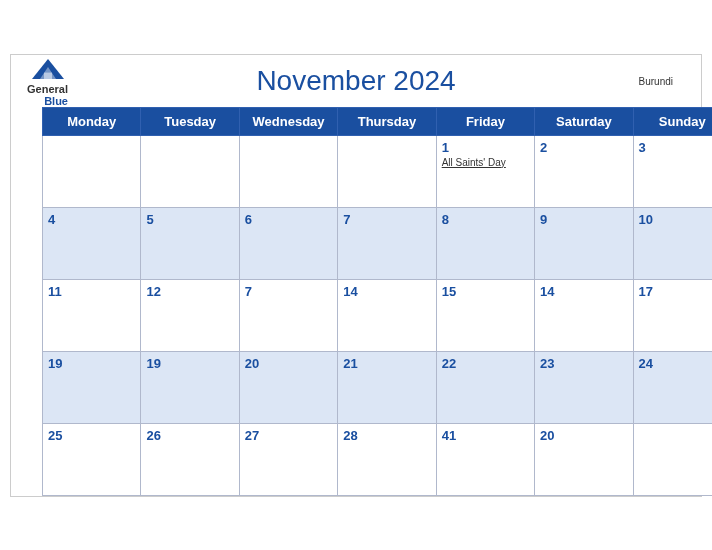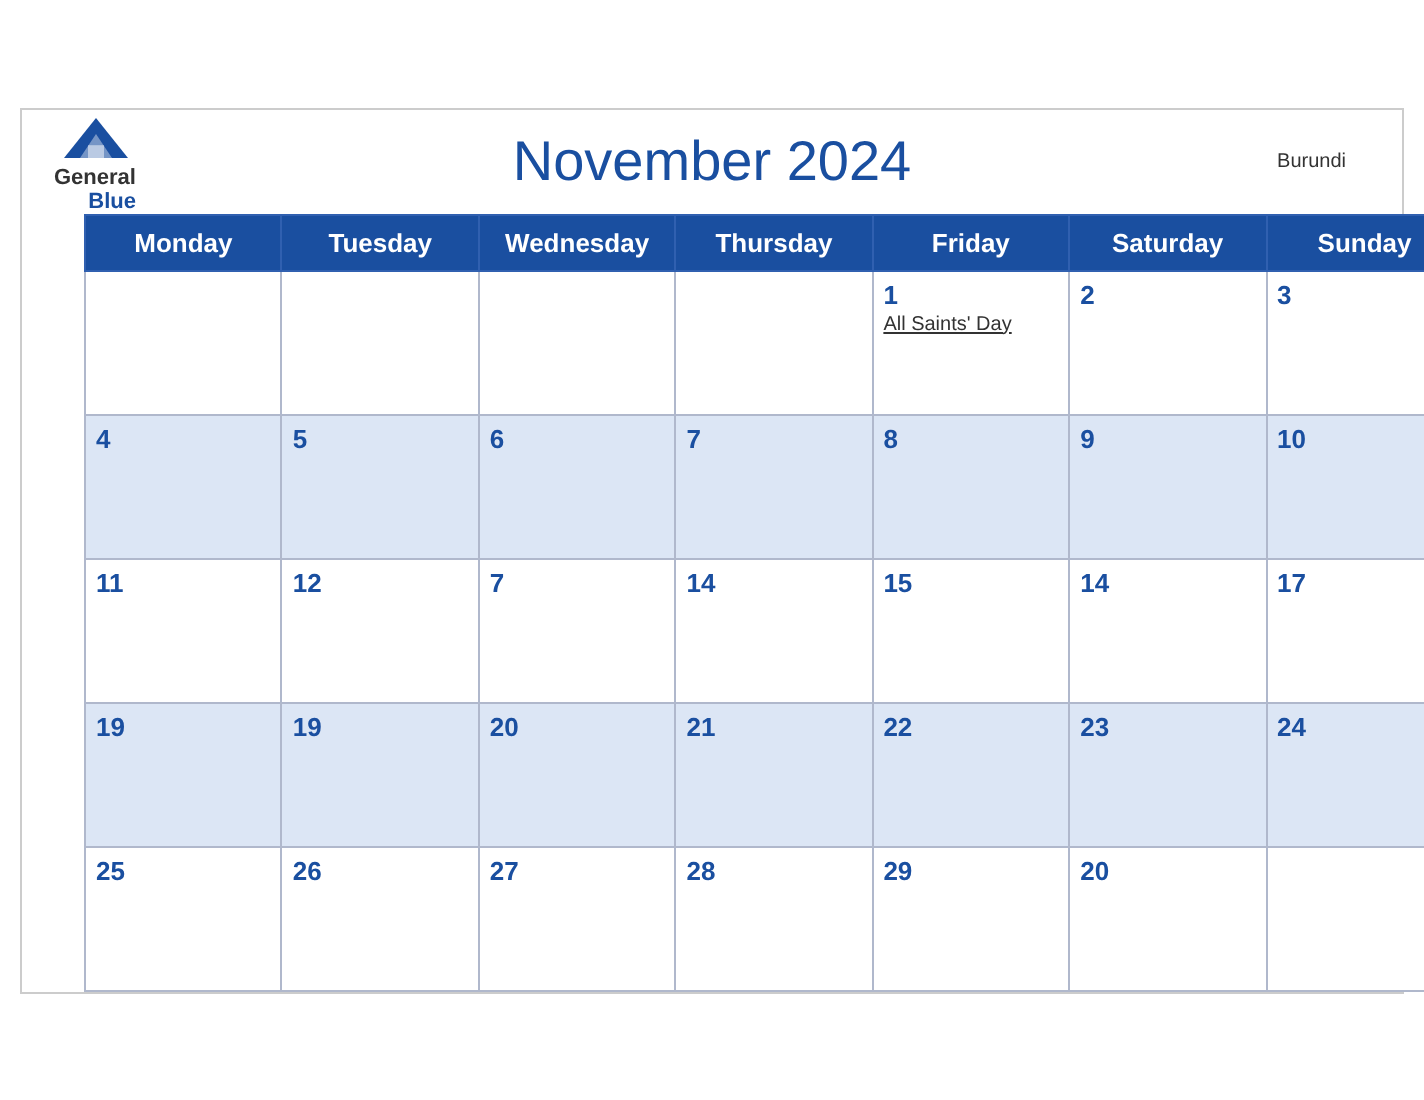--- a/index.html
+++ b/index.html
@@ -231,21 +231,21 @@
           <td>
             <span class="day-number">26</span>
           </td>
           <td>
             <span class="day-number">27</span>
           </td>
           <td>
             <span class="day-number">28</span>
           </td>
           <td>
-            <span class="day-number">29</span>
+            <span class="day-number">41</span>
           </td>
           <td>
             <span class="day-number">20</span>
           </td>
           <td class="empty-cell"></td>
         </tr>
       </tbody>
   </table>
 </div>
 

